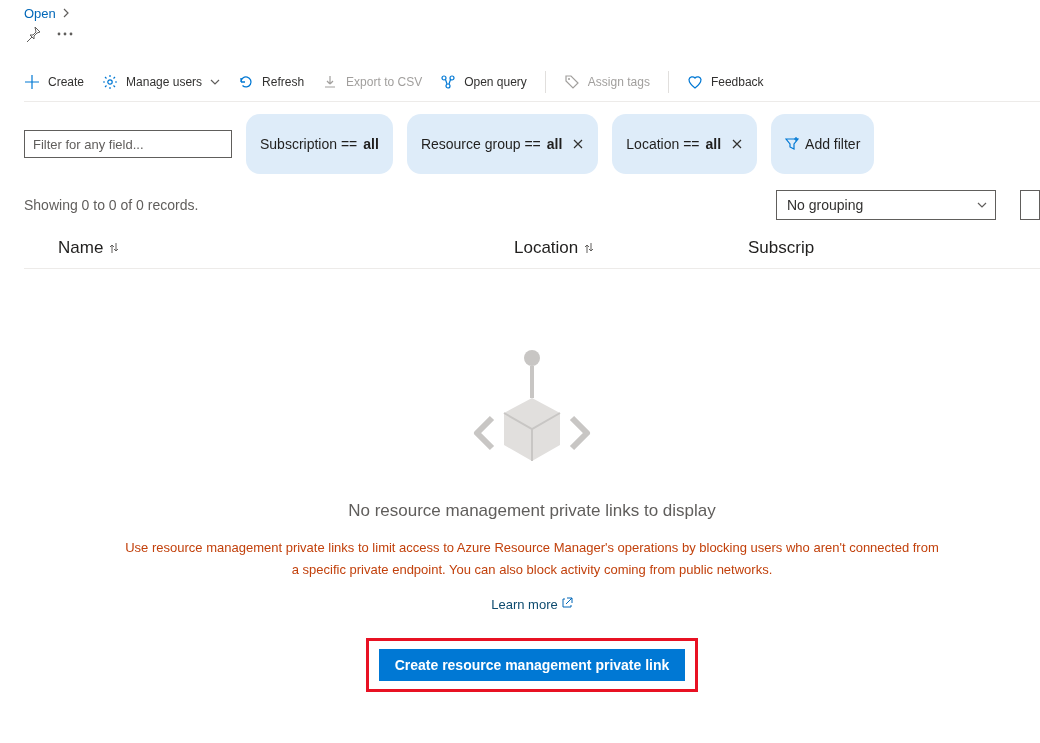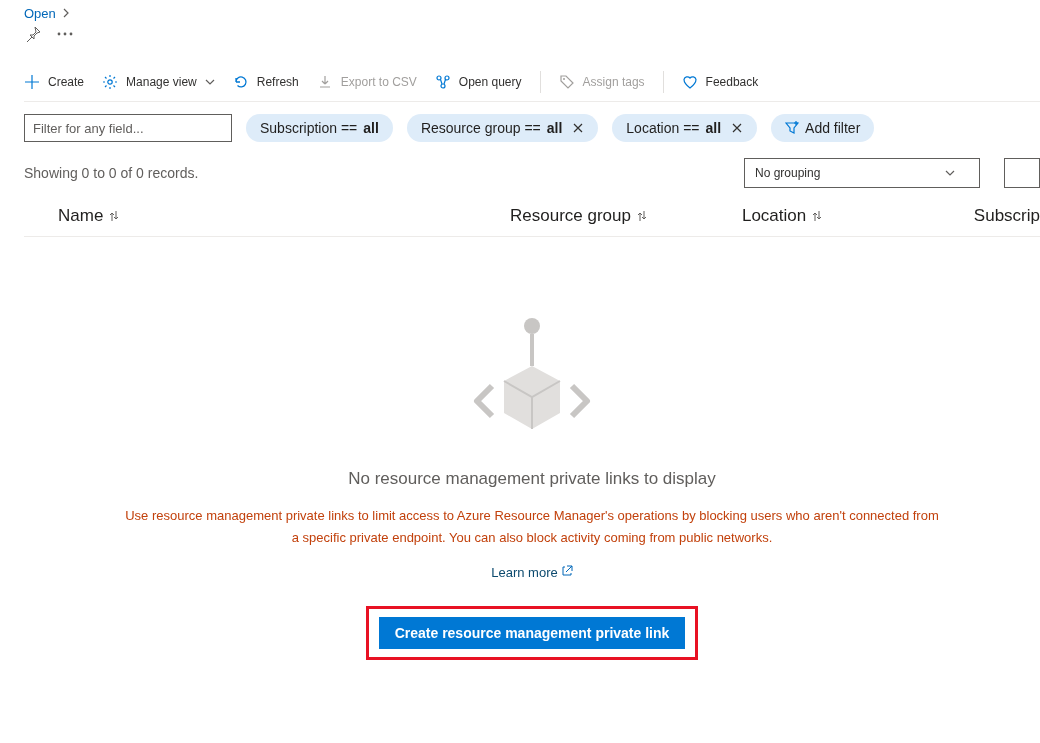--- a/index.html
+++ b/index.html
@@ -18,28 +18,28 @@
   .toolbar-divider{border-bottom:1px solid #edebe9;margin-top:0;width:1016px;}
   .cmd{display:inline-flex;align-items:center;gap:8px;color:#323130;cursor:pointer;}
   .cmd.disabled{color:#a19f9d;cursor:default;}
   .cmd svg{flex:none;}
   .cmd.blue svg{color:#0078d4;}
   .vsep{width:1px;height:22px;background:#e1dfdd;}
   
   .filter-row{display:flex;align-items:center;gap:14px;margin-top:12px;}
   .text-filter{width:190px;height:26px;border:1px solid #605e5c;padding:0 8px;font-size:13px;color:#323130;}
   .text-filter::placeholder{color:#605e5c;}
-  .pill{display:inline-flex;align-items:center;height:28px;padding:0 14px;border-radius:14px;background:#deecf9;color:#201f1e;font-size:14px;gap:6px;cursor:pointer;}
+  .pill{display:inline-flex;align-items:center;height:28px;padding:16px 14px;border-radius:14px;background:#deecf9;color:#201f1e;font-size:14px;gap:6px;cursor:pointer;}
   .pill b{font-weight:600;}
   .pill .x{width:12px;height:12px;display:inline-flex;align-items:center;justify-content:center;color:#323130;margin-left:4px;}
   .pill.add svg{color:#0078d4;}
   
   .status-row{display:flex;align-items:center;margin-top:16px;font-size:14px;color:#605e5c;gap:24px;width:1016px;}
   .status-row .spacer{flex:1;}
-  .select-box{display:flex;align-items:center;justify-content:space-between;border:1px solid #605e5c;height:28px;padding:0 24px 0 10px;font-size:12px;color:#323130;cursor:pointer;}
+  .select-box{display:flex;align-items:center;justify-content:space-between;border:1px solid #605e5c;height:28px;padding:0 8px 0 10px;font-size:14px;color:#323130;cursor:pointer;}
   .sel-group{width:200px;}
   .sel-list{width:0px;overflow:hidden;border-left:1px solid #605e5c;} 
   
   .cols{display:flex;align-items:center;height:40px;border-bottom:1px solid #edebe9;margin-top:8px;font-size:17px;color:#201f1e;font-weight:400;width:1016px;}
   .col{display:inline-flex;align-items:center;gap:4px;cursor:pointer;}
   .col.name{margin-left:34px;width:456px;}
   .col.rg{width:234px;}
   .col.loc{width:234px;}
   .col.sub{width:auto;}
   .sort{width:14px;height:14px;display:inline-flex;align-items:center;justify-content:center;color:#605e5c;}
@@ -86,21 +86,21 @@
       <svg width="16" height="16" viewBox="0 0 16 16">
           <path d="M8 1v14M1 8h14" stroke="#0078d4" stroke-width="1.2"></path>
         </svg>
       <span>Create</span>
     </span>
     <span class="cmd blue">
       <svg width="16" height="16" viewBox="0 0 16 16">
           <circle cx="8" cy="8" r="2.2" fill="none" stroke="#0078d4" stroke-width="1.2"></circle>
           <path d="M8 1v2M8 13v2M1 8h2M13 8h2M3 3l1.5 1.5M11.5 11.5L13 13M13 3l-1.5 1.5M4.5 11.5L3 13" stroke="#0078d4" stroke-width="1.2"></path>
         </svg>
-      <span>Manage view</span>
+      <span>Manage users</span>
       <svg width="10" height="6" viewBox="0 0 10 6">
           <path d="M1 1l4 4 4-4" fill="none" stroke="#605e5c" stroke-width="1.2"></path>
         </svg>
     </span>
     <span class="cmd blue">
       <svg width="16" height="16" viewBox="0 0 16 16">
           <path d="M3 8a5 5 0 1 1 1.5 3.5M3 8V4M3 8h4" fill="none" stroke="#0078d4" stroke-width="1.3"></path>
         </svg>
       <span>Refresh</span>
     </span>
@@ -178,28 +178,20 @@
       <svg width="10" height="6" viewBox="0 0 10 6">
           <path d="M1 1l4 4 4-4" fill="none" stroke="#605e5c" stroke-width="1.2"></path>
         </svg>
     </span>
     <span class="select-box sel-list"></span>
   </div>
 
   <div class="cols">
     <span class="col name">
       <span>Name</span>
-      <span class="sort">
-          <svg width="12" height="12" viewBox="0 0 12 12">
-            <path d="M4 3v8m0-8L2 5m2-2l2 2M8 9V1m0 8l2-2m-2 2L6 7" fill="none" stroke="#605e5c" stroke-width="1"></path>
-          </svg>
-        </span>
-    </span>
-    <span class="col rg">
-      <span>Resource group</span>
       <span class="sort">
           <svg width="12" height="12" viewBox="0 0 12 12">
             <path d="M4 3v8m0-8L2 5m2-2l2 2M8 9V1m0 8l2-2m-2 2L6 7" fill="none" stroke="#605e5c" stroke-width="1"></path>
           </svg>
         </span>
     </span>
     <span class="col loc">
       <span>Location</span>
       <span class="sort">
           <svg width="12" height="12" viewBox="0 0 12 12">

